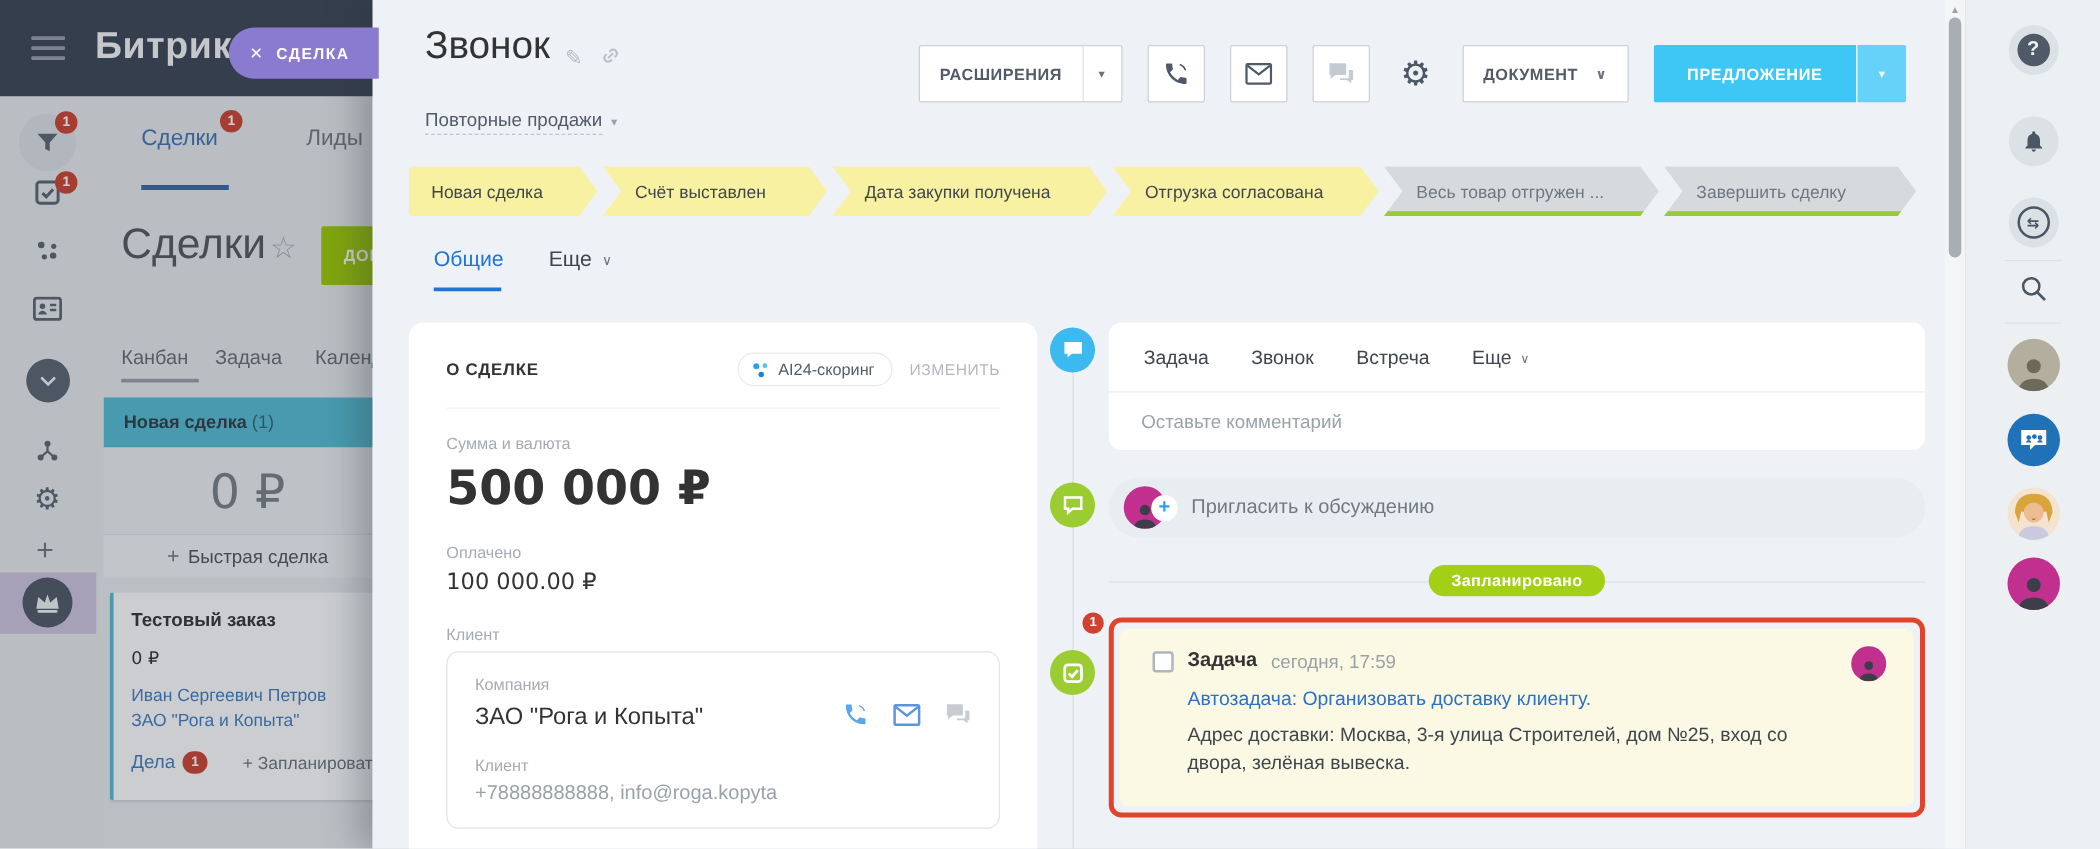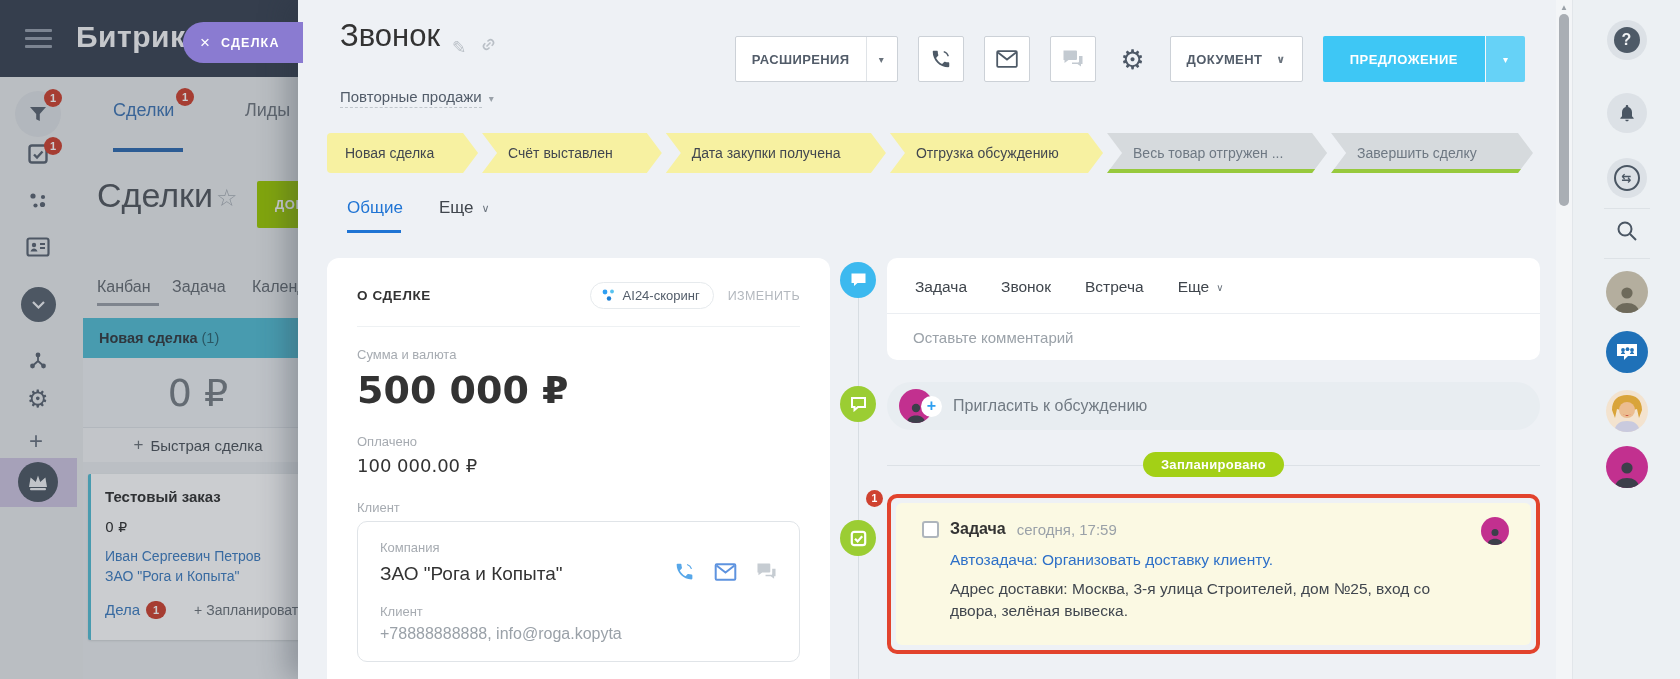--- a/index.html
+++ b/index.html
@@ -107,21 +107,21 @@
   .deal-tab { font-size:17px; cursor:pointer; }
   .deal-tab.active { color:#1f74d4; }
   .deal-tab.idle { color:#40464d; display:flex; gap:8px; align-items:center; }
   .deal-tab .car { font-size:11px; color:#6a737d; }
   .deal-tab-underline { position:absolute; left:49px; top:230px; width:54px; height:3px; background:#1f74d4; }
 
   .about-card { position:absolute; left:29px; top:258px; width:503px; bottom:-20px; background:#fff;
                 border-radius:12px 12px 0 0; padding:24px 30px; }
   .about-head { display:flex; align-items:center; }
   .about-title { font-size:13.5px; font-weight:bold; color:#333; letter-spacing:.6px; }
-  .scoring-pill { margin-left:auto; display:flex; align-items:flex-start; gap:7px; border:1px solid #e6eaed;
+  .scoring-pill { margin-left:auto; display:flex; align-items:flex-end; gap:7px; border:1px solid #e6eaed;
                   border-radius:16px; padding:5px 13px 5px 10px; font-size:13px; color:#525c69; cursor:pointer; }
   .about-edit { margin-left:14px; font-size:12.5px; color:#b3b8be; text-transform:uppercase; letter-spacing:.4px; cursor:pointer; }
   .about-divider { border-top:1px solid #eef1f3; margin:17px 0 20px; }
   .f-label { font-size:13px; color:#a6abb1; margin-bottom:6px; }
   .f-amount { font-size:38px; color:#333; margin-bottom:22px; font-family:"DejaVu Sans","Liberation Sans",sans-serif; font-weight:700; }
   .f-paid { font-size:18px; color:#333; margin-bottom:24px; font-family:"DejaVu Sans",sans-serif; }
   .client-box { border:1px solid #e0e4e8; border-radius:10px; padding:18px 22px; }
   .company-row { display:flex; align-items:center; }
   .company-name { font-size:19px; color:#333; }
   .company-icons { margin-left:auto; display:flex; gap:19px; align-items:center; }
@@ -356,21 +356,21 @@
       <div class="stage-chip first yellow" style="flex-grow:1;">
           <span>Новая сделка</span>
         </div>
       <div class="stage-chip yellow" style="flex-grow:1.18;">
           <span>Счёт выставлен</span>
         </div>
       <div class="stage-chip yellow" style="flex-grow:1.06;">
           <span>Дата закупки получена</span>
         </div>
       <div class="stage-chip yellow" style="flex-grow:1.02;">
-          <span>Отгрузка обсуждению</span>
+          <span>Отгрузка согласована</span>
         </div>
       <div class="stage-chip gray" style="flex-grow:1;">
           <span>Весь товар отгружен ...</span>
           <i class="gline"></i>
         </div>
       <div class="stage-chip gray" style="flex-grow:1.42;">
           <span>Завершить сделку</span>
           <i class="gline"></i>
         </div>
     </div>

